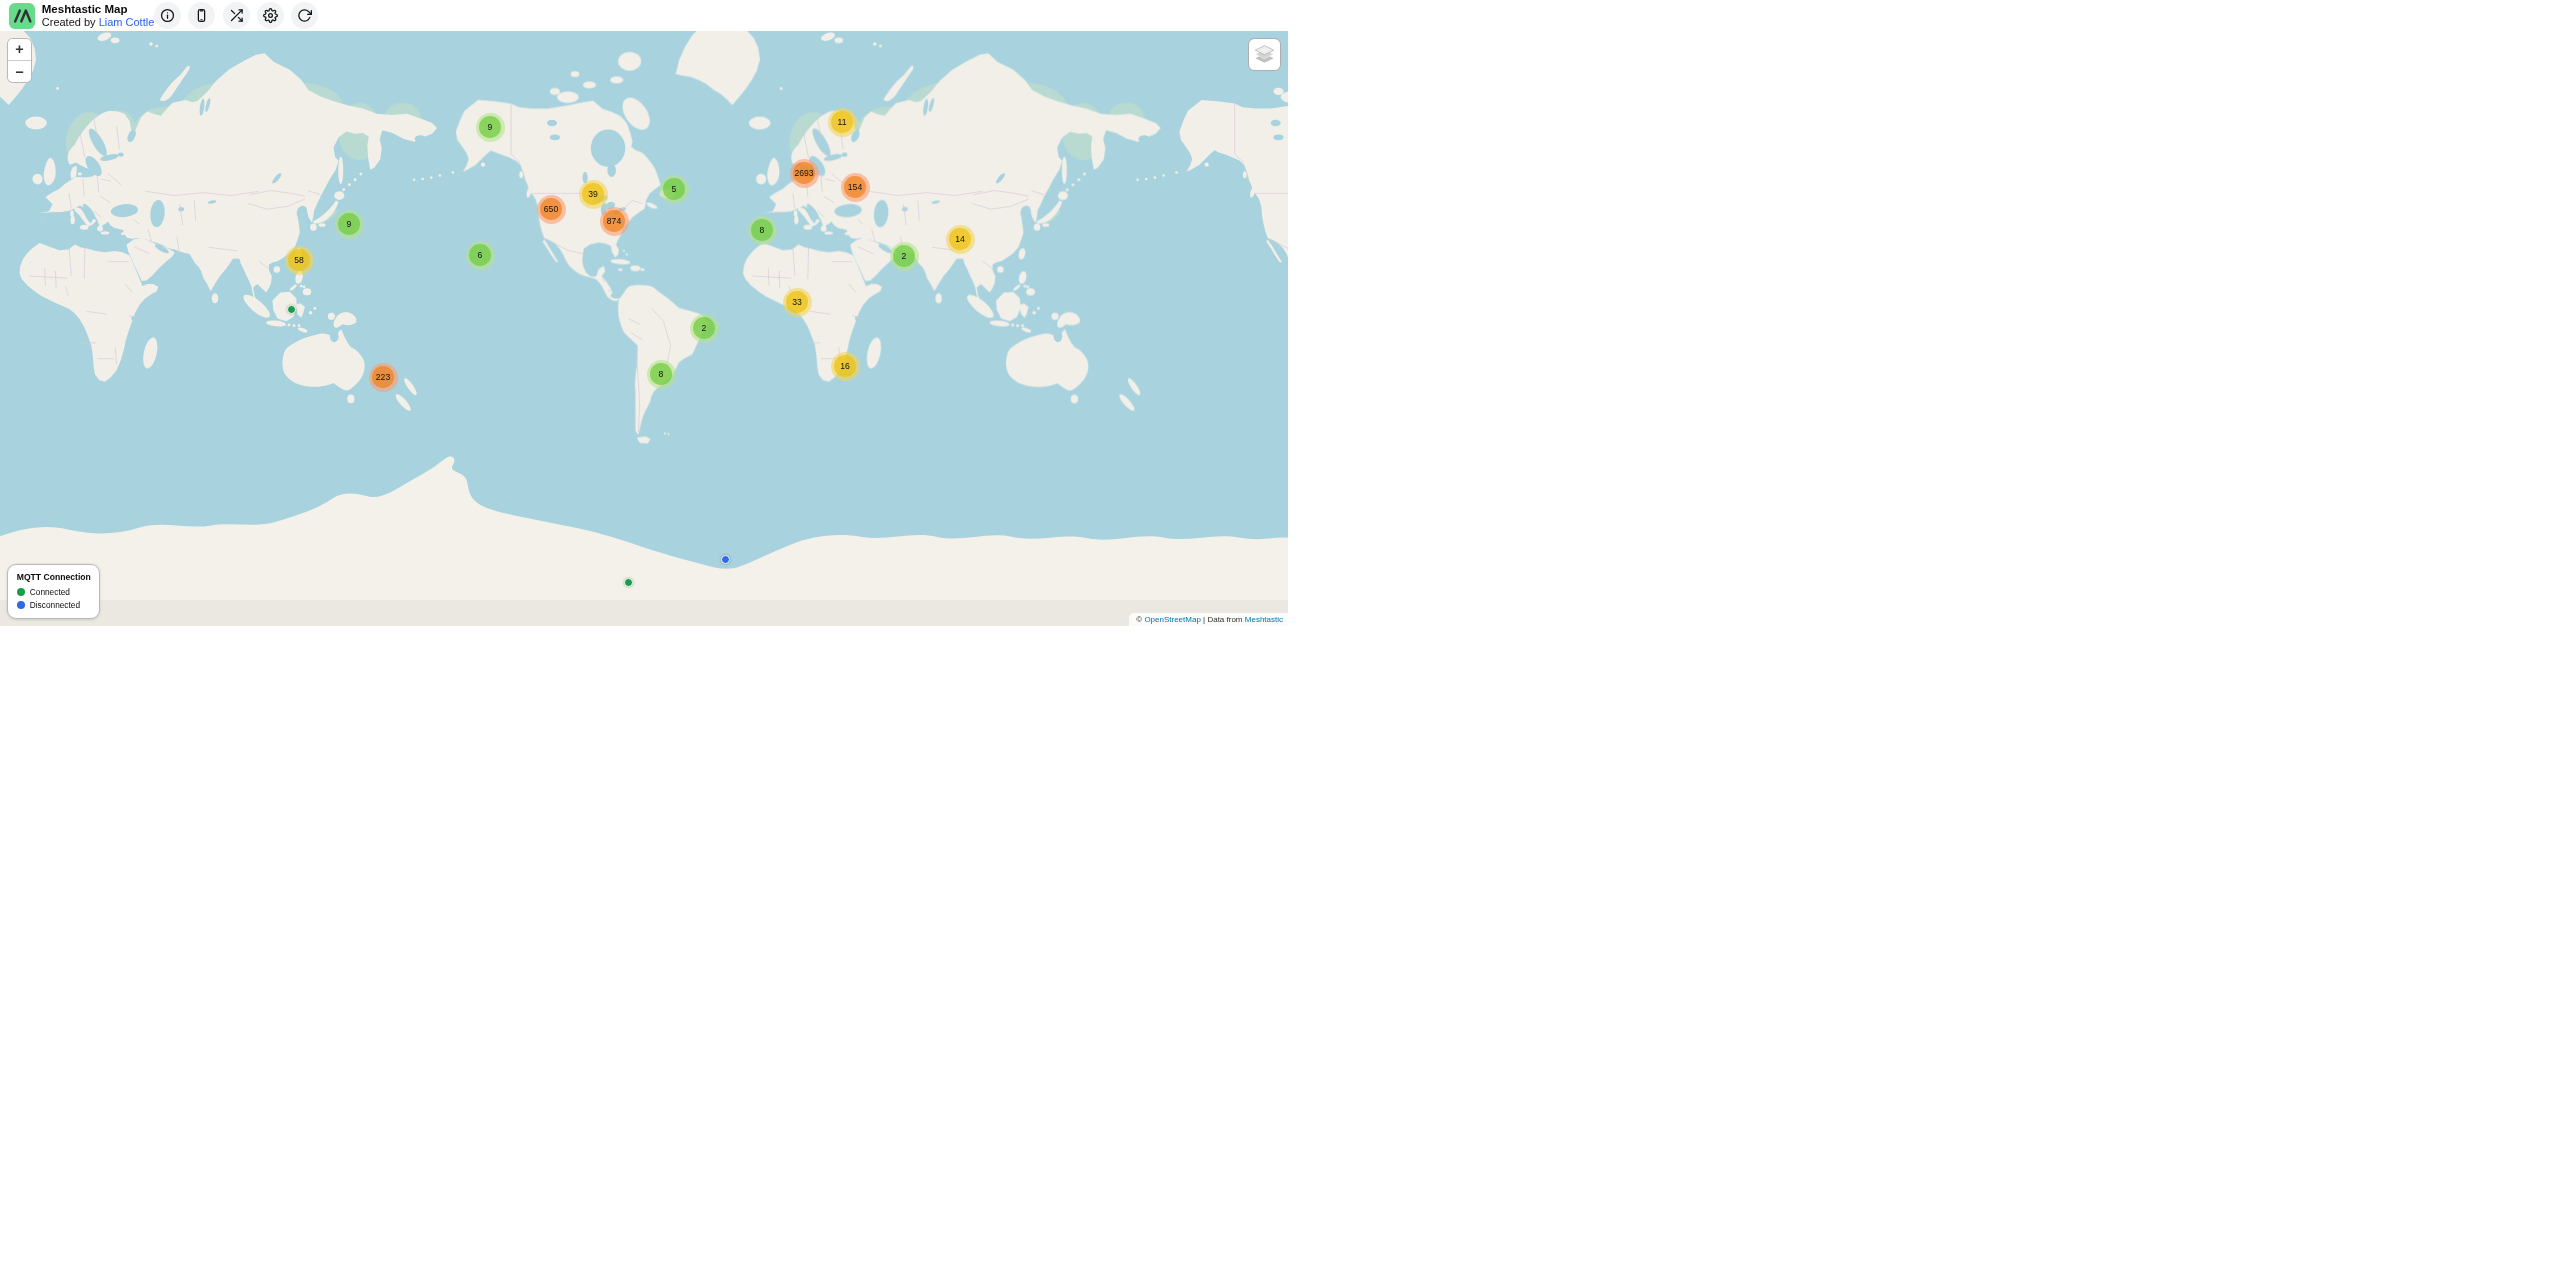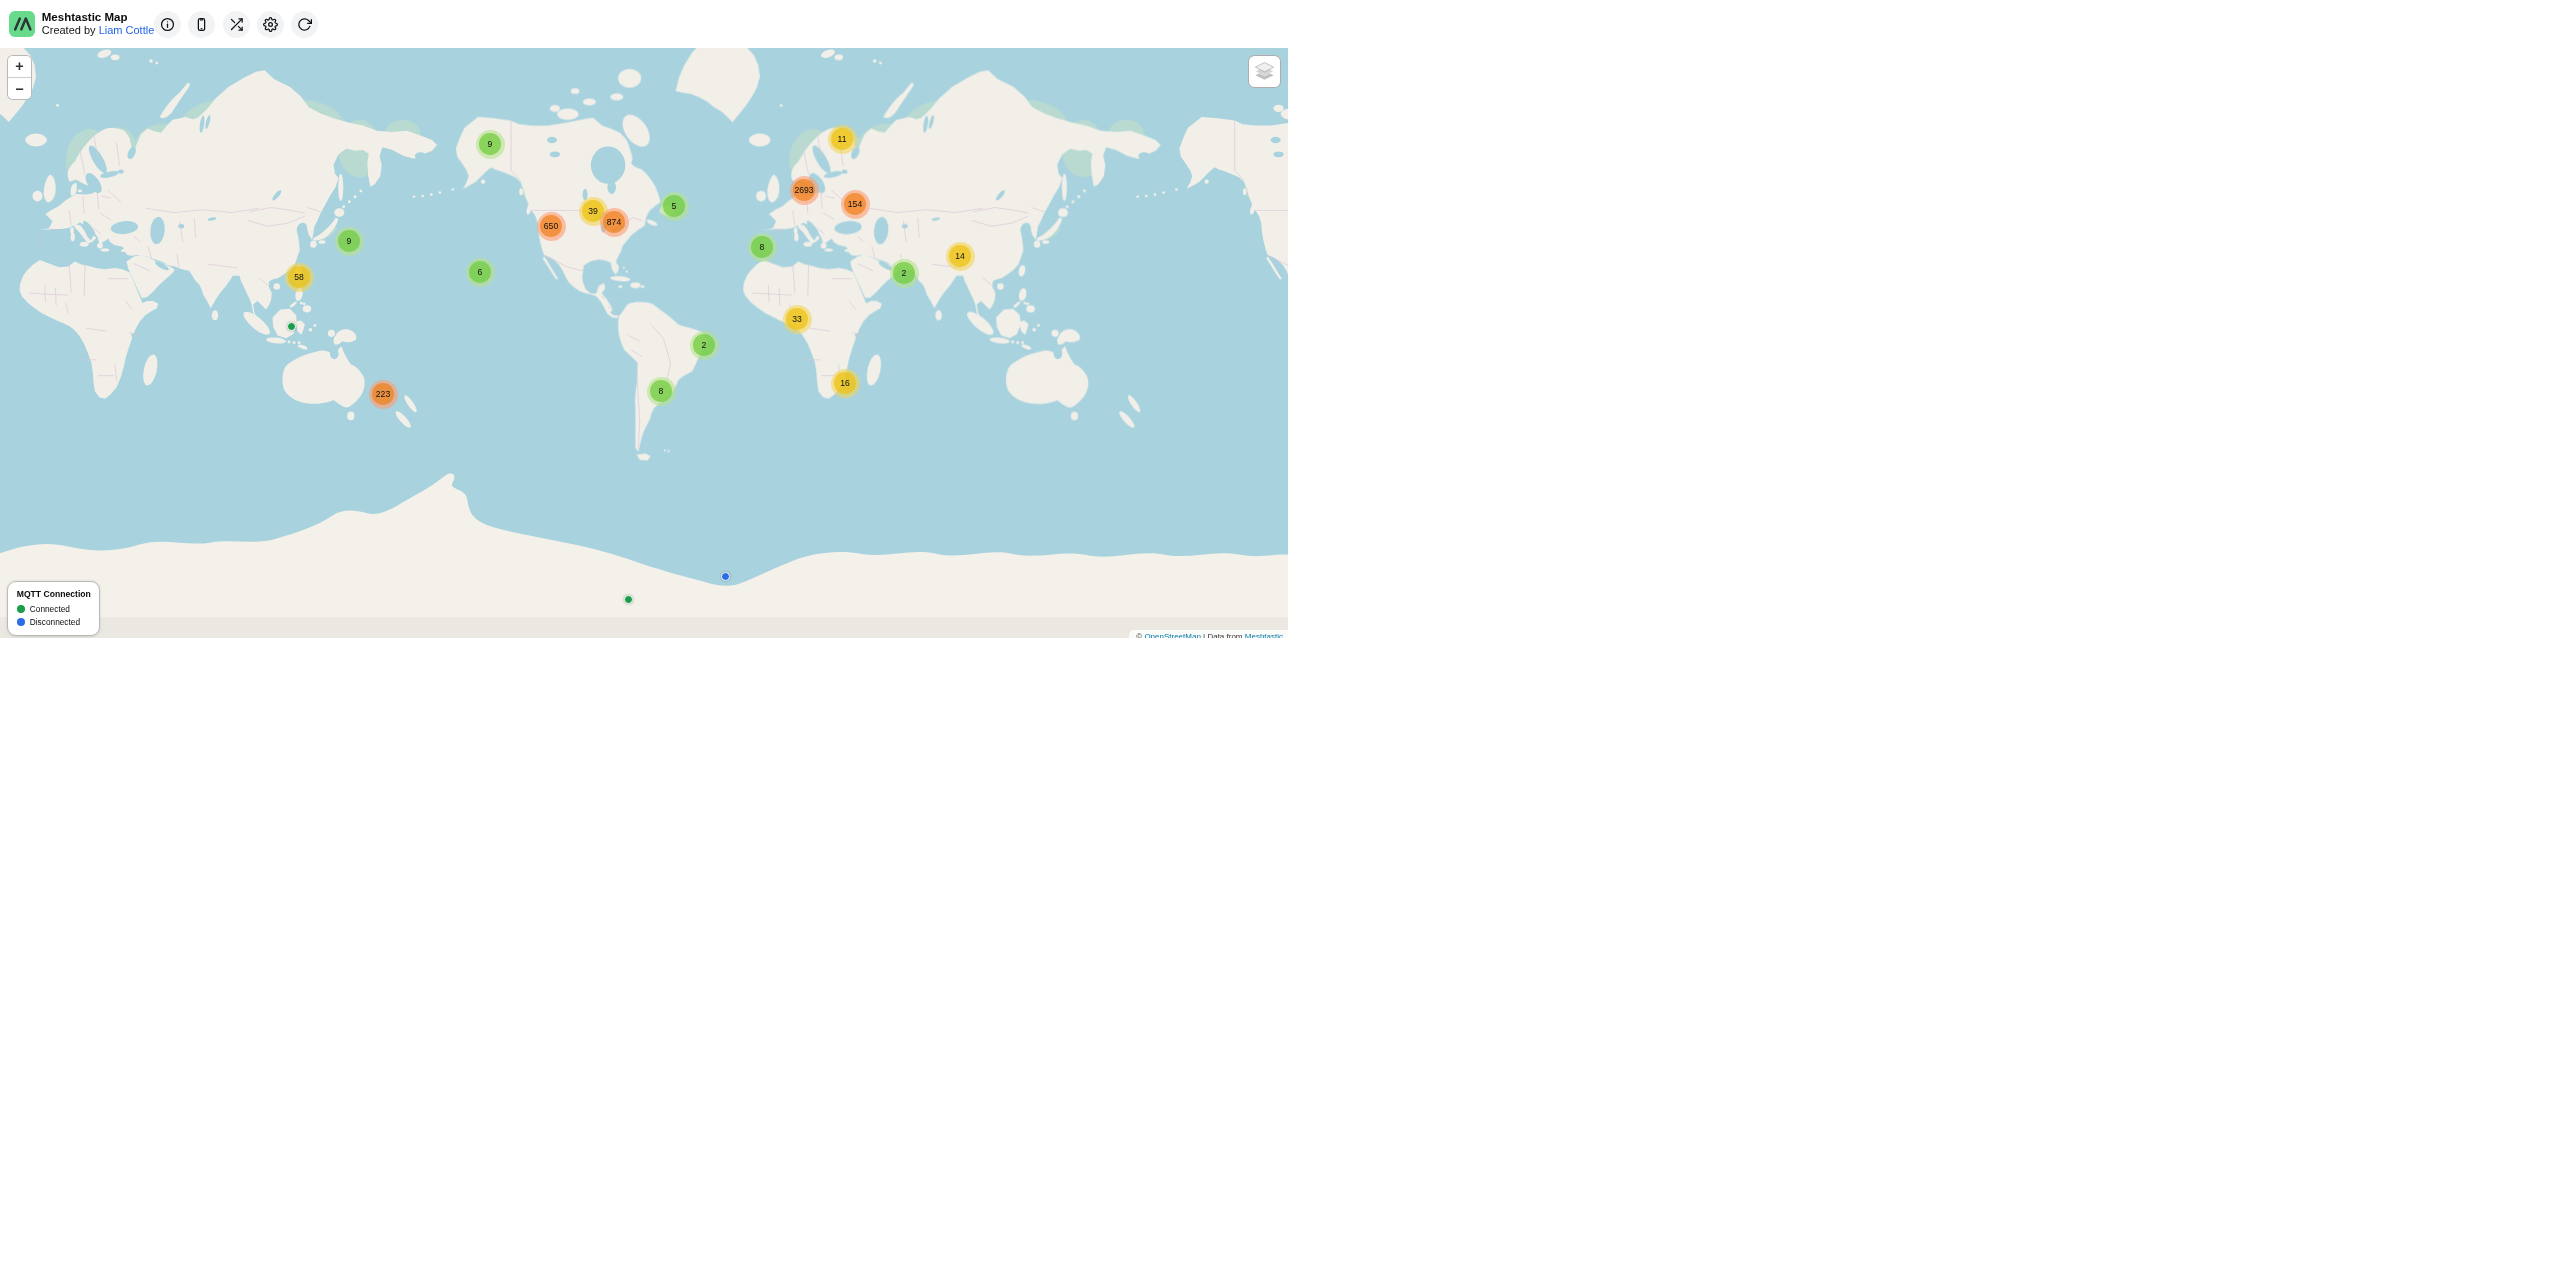--- a/index.html
+++ b/index.html
@@ -1,20 +1,20 @@
 <!DOCTYPE html>
 <html style="font-size:11.5px"><head>
 <meta charset="utf-8">
 <title>Meshtastic Map</title>
 <style>
   * { margin:0; padding:0; box-sizing:border-box; }
   html,body { width:1288px; height:638px; overflow:hidden; font-family:"Liberation Sans", sans-serif; background:#fff; }
 
   
-  .app-header { position:relative; height:48px; background:#fff; display:flex; align-items:center; padding:0 11.5px 0 8.6px; z-index:50; }
+  .app-header { position:relative; height:31px; background:#fff; display:flex; align-items:center; padding:0 11.5px 0 8.6px; z-index:50; }
   .logo { width:26px; height:26px; border-radius:5.8px; background:#67da8b; display:flex; align-items:center; justify-content:center; flex:0 0 auto; }
   .title-block { margin-left:7.2px; line-height:1.15; flex:0 0 auto; }
   .app-title { font-size:11.5px; font-weight:700; color:#0b0b0b; }
   .app-subtitle { font-size:11px; color:#151515; }
   .app-subtitle a { color:#2563eb; text-decoration:none; }
   .search-wrap { flex:1 1 auto; margin-left:18.7px; margin-right:8.6px; }
   .search-input { width:100%; height:27px; border:0.7px solid #d9dee4; border-radius:7.2px; background:#f9fafb; padding:0 10px; font-size:10.8px; color:#374151; outline:none; font-family:"Liberation Sans", sans-serif; }
   .search-input::placeholder { color:#8b929e; }
   .hbtns { display:flex; gap:7.2px; flex:0 0 auto; }
   .hbtn { width:27px; height:27px; border-radius:50%; background:#f1f3f5; border:none; display:flex; align-items:center; justify-content:center; cursor:pointer; }
@@ -293,21 +293,21 @@
       </div>
       <div class="cluster large" style="left: 855px; top: 156px; text-align: right;">
         <div class="cluster-inner">154</div>
       </div>
       <div class="cluster medium" style="left: 593px; top: 163px;">
         <div class="cluster-inner">39</div>
       </div>
       <div class="cluster large" style="left: 551px; top: 178px;">
         <div class="cluster-inner">650</div>
       </div>
-      <div class="cluster large" style="left: 614px; top: 174px;">
+      <div class="cluster large" style="left: 614px; top: 190px;">
         <div class="cluster-inner">874</div>
       </div>
       <div class="cluster small" style="left: 674px; top: 158px;">
         <div class="cluster-inner">5</div>
       </div>
       <div class="cluster small" style="left: 762px; top: 199px;">
         <div class="cluster-inner">8</div>
       </div>
       <div class="cluster small" style="left: 349px; top: 193px;">
         <div class="cluster-inner">9</div>

